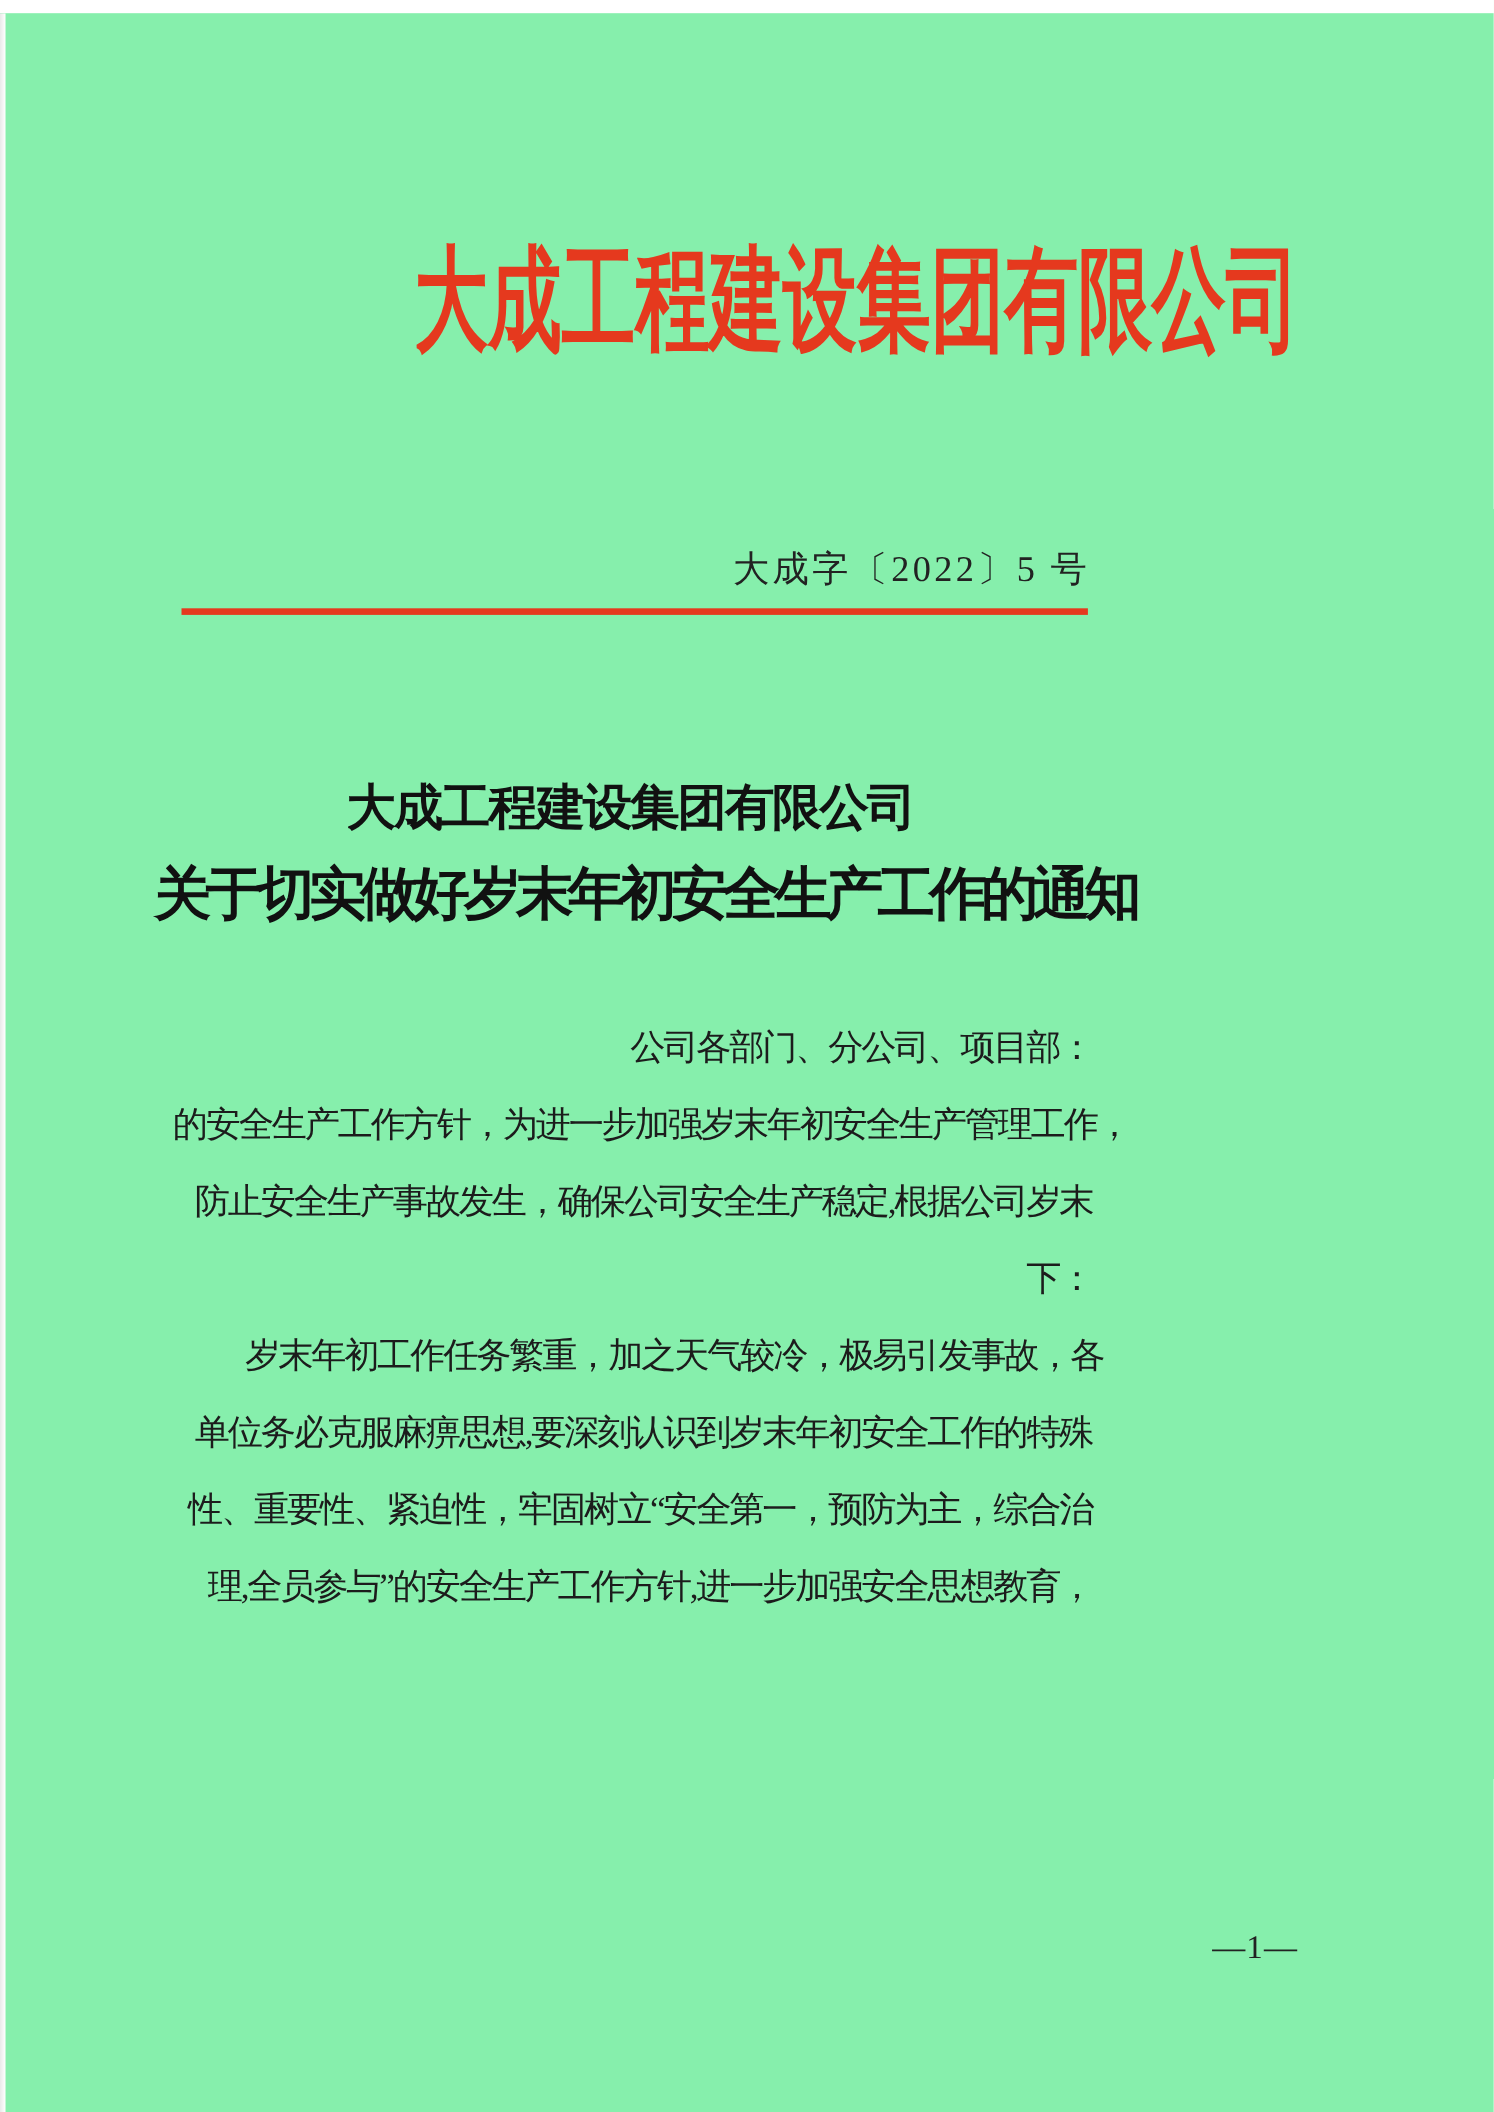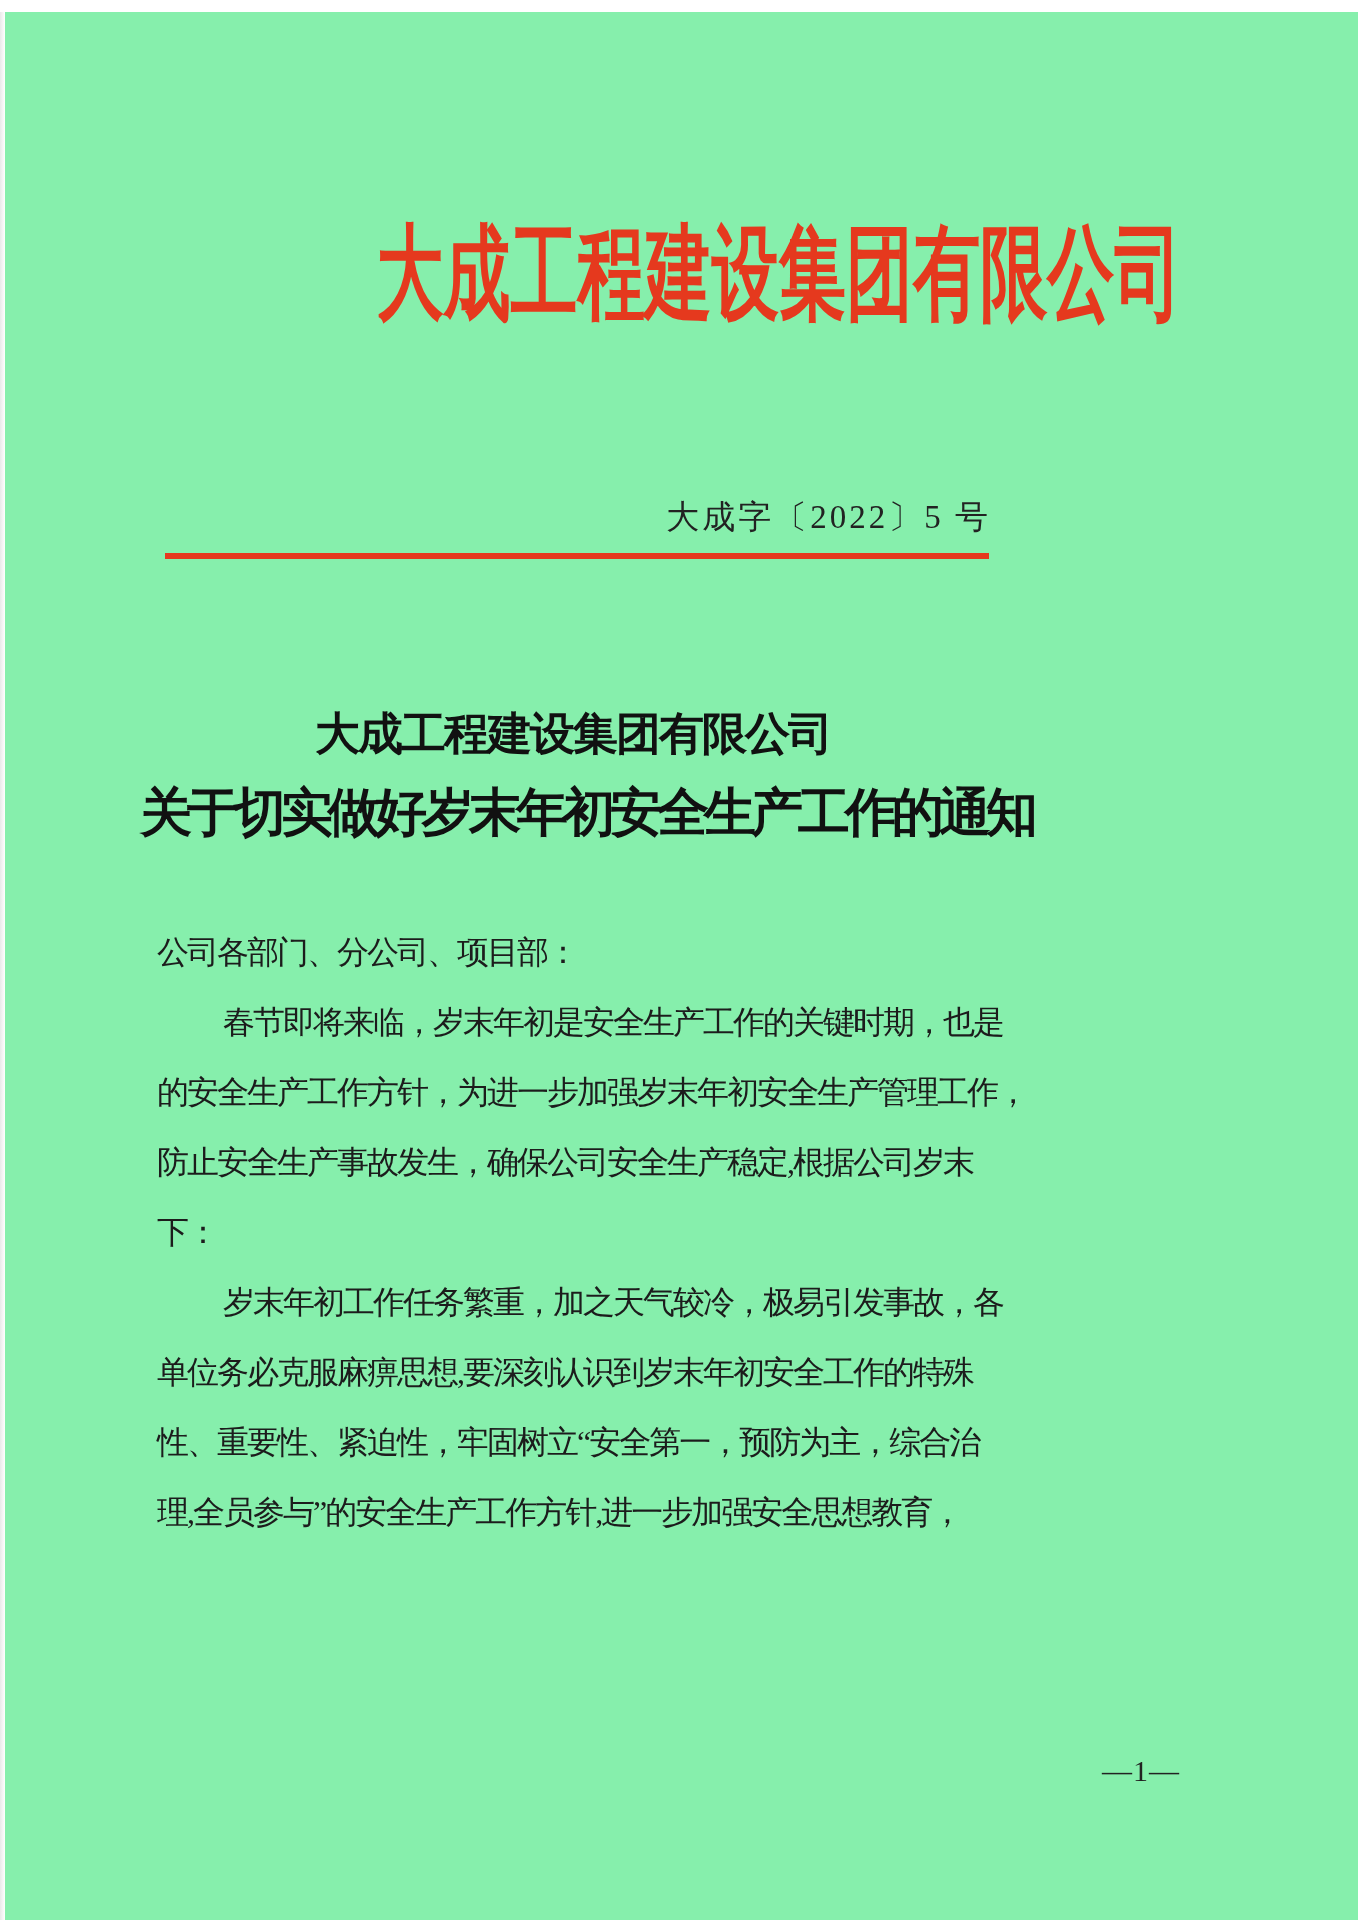--- a/index.html
+++ b/index.html
@@ -85,20 +85,21 @@
     width: 836px;
     top: 905px;
   }
   .body-line {
     height: 70px;
     line-height: 70px;
     font-size: 32px;
     letter-spacing: -2px;
     white-space: nowrap;
     color: #1c1c1c;
+    text-align: right;
   }
   .body-line.indent { padding-left: 66px; }
   .body-line.bold {
     font-weight: 700;
     font-family: "Liberation Sans", "DejaVu Sans", sans-serif;
     font-size: 31px;
     letter-spacing: -1px;
     color: #111111;
   }
   .page-number {
@@ -127,21 +128,20 @@
   <div class="red-divider"></div>
 
   <div class="doc-title line1">大成工程建设集团有限公司</div>
 
   <div class="doc-title line2">关于切实做好岁末年初安全生产工作的通知</div>
 
   <div class="body-text">
 
       <div class="body-line">公司各部门、分公司、项目部：</div>
 
-      <div class="body-line indent">春节即将来临，岁末年初是安全生产工作的关键时期，也是</div>
 
       <div class="body-line">的安全生产工作方针，为进一步加强岁末年初安全生产管理工作，</div>
 
       <div class="body-line">防止安全生产事故发生，确保公司安全生产稳定,根据公司岁末</div>
 
 
       <div class="body-line">下：</div>
 
 
       <div class="body-line indent">岁末年初工作任务繁重，加之天气较冷，极易引发事故，各</div>

